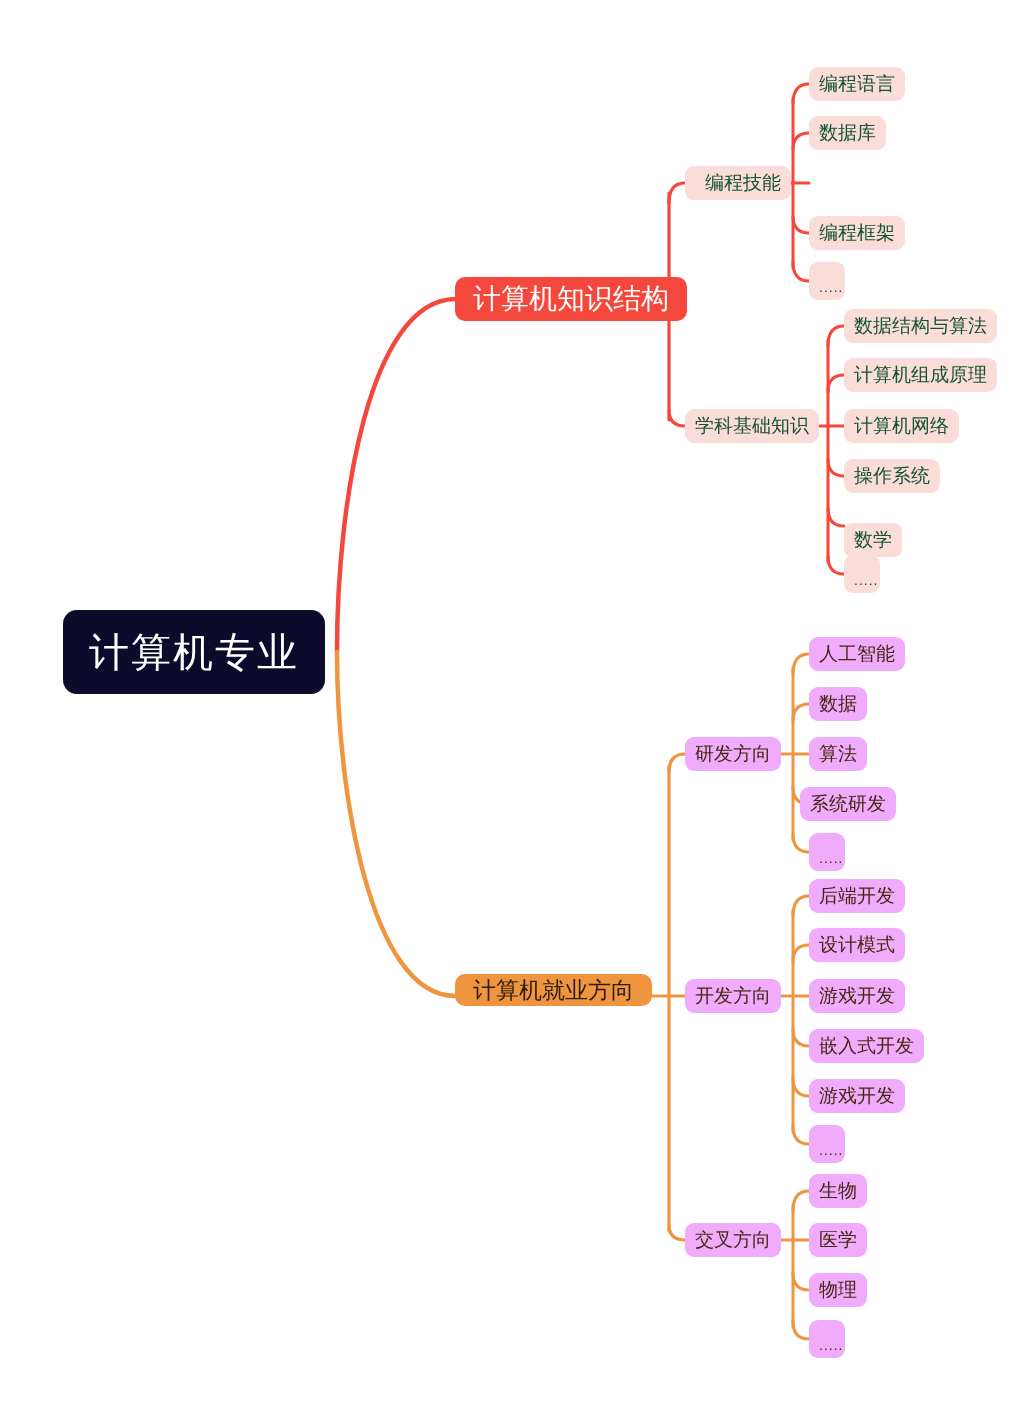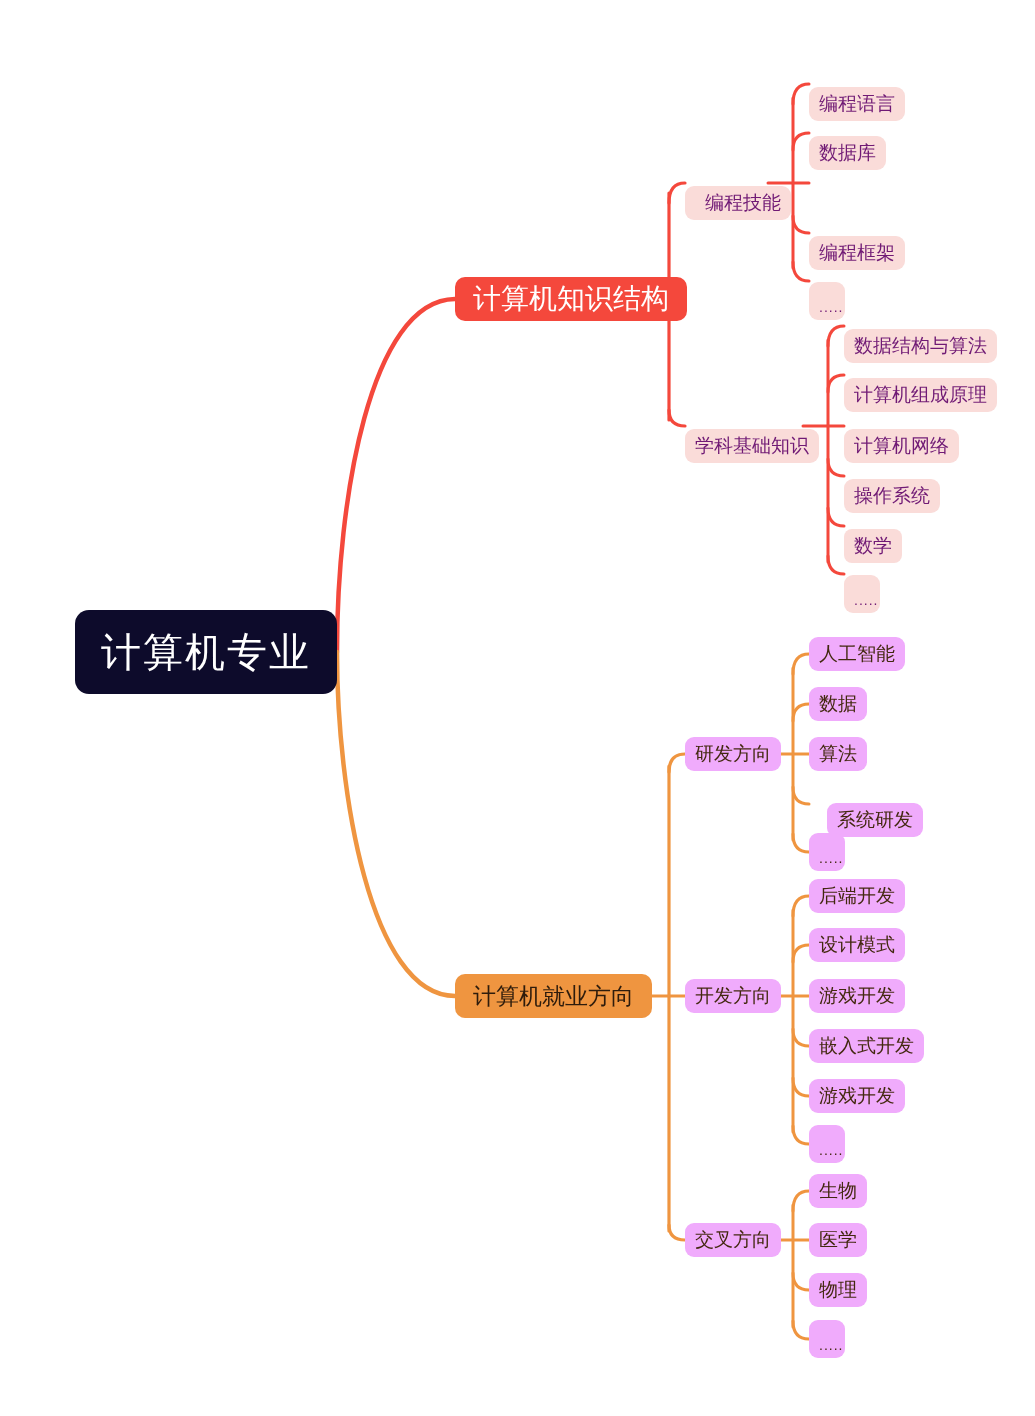--- a/index.html
+++ b/index.html
@@ -53,31 +53,30 @@
     padding: 0 18px;
     height: 44px;
     justify-content: center;
   }
   .node-branch-orange {
     background: #ef9540;
     color: #2e1c0c;
     border-radius: 10px;
     font-size: 23px;
     padding: 0 18px;
-    height: 44px;
+    height: 32px;
     justify-content: center;
   }
   .node-pink {
     background: #fadcd9;
-    color: #701a75;
+    color: #14532d;
     border-radius: 9px;
     font-size: 19px;
     padding: 0 10px;
     height: 34px;
-    margin-top: 20px;
   }
   .node-peach {
     background: #f0abfc;
     color: #43280f;
     border-radius: 9px;
     font-size: 19px;
     padding: 0 10px;
     height: 34px;
   }
   .node-dots {
@@ -160,21 +159,21 @@
     <path d="M793,1126 Q793,1144 809,1144" fill="none" stroke="#ef9540" stroke-width="3" stroke-linecap="round"></path>
 
     <path d="M768,1240 L793,1240" fill="none" stroke="#ef9540" stroke-width="3" stroke-linecap="round"></path>
     <path d="M793,1205 L793,1240 L793,1327" fill="none" stroke="#ef9540" stroke-width="3" stroke-linecap="round"></path>
     <path d="M793,1211 Q793,1191 809,1191" fill="none" stroke="#ef9540" stroke-width="3" stroke-linecap="round"></path>
     <path d="M793,1240 L809,1240" fill="none" stroke="#ef9540" stroke-width="3" stroke-linecap="round"></path>
     <path d="M793,1273 Q793,1290 809,1290" fill="none" stroke="#ef9540" stroke-width="3" stroke-linecap="round"></path>
     <path d="M793,1321 Q793,1339 809,1339" fill="none" stroke="#ef9540" stroke-width="3" stroke-linecap="round"></path>
   </svg>
 
-  <div class="node node-root" style="left:63px; top:610px;margin-left:12px;">
+  <div class="node node-root" style="left:63px; top:610px;">
     <span>计算机专业</span>
   </div>
 
   <div class="node node-branch-red" style="left:455px; top:277px;">
     <span>计算机知识结构</span>
   </div>
 
   <div class="node node-pink" style="left:685px; top:166px;padding-left:20px;">
     <span>编程技能</span>
   </div>
@@ -199,21 +198,21 @@
   </div>
   <div class="node node-pink" style="left:844px; top:358px;">
     <span>计算机组成原理</span>
   </div>
   <div class="node node-pink" style="left:844px; top:409px;">
     <span>计算机网络</span>
   </div>
   <div class="node node-pink" style="left:844px; top:459px;">
     <span>操作系统</span>
   </div>
-  <div class="node node-pink" style="left:844px; top:509px;border-radius:8px;">
+  <div class="node node-pink" style="left:844px; top:523px;border-radius:8px;">
     <span>数学</span>
   </div>
   <div class="node node-pink node-dots" style="left:844px; top:555px;">
     <span>.....</span>
   </div>
 
   <div class="node node-branch-orange" style="left:455px; top:974px;">
     <span>计算机就业方向</span>
   </div>
 
@@ -222,21 +221,21 @@
   </div>
   <div class="node node-peach" style="left:809px; top:637px;">
     <span>人工智能</span>
   </div>
   <div class="node node-peach" style="left:809px; top:687px;">
     <span>数据</span>
   </div>
   <div class="node node-peach" style="left:809px; top:737px;">
     <span>算法</span>
   </div>
-  <div class="node node-peach" style="left:827px; top:787px;margin-top:16px;">
+  <div class="node node-peach" style="left:800px; top:787px;">
     <span>系统研发</span>
   </div>
   <div class="node node-peach node-dots" style="left:809px; top:833px;">
     <span>.....</span>
   </div>
 
   <div class="node node-peach" style="left:685px; top:979px;">
     <span>开发方向</span>
   </div>
   <div class="node node-peach" style="left:809px; top:879px;">

